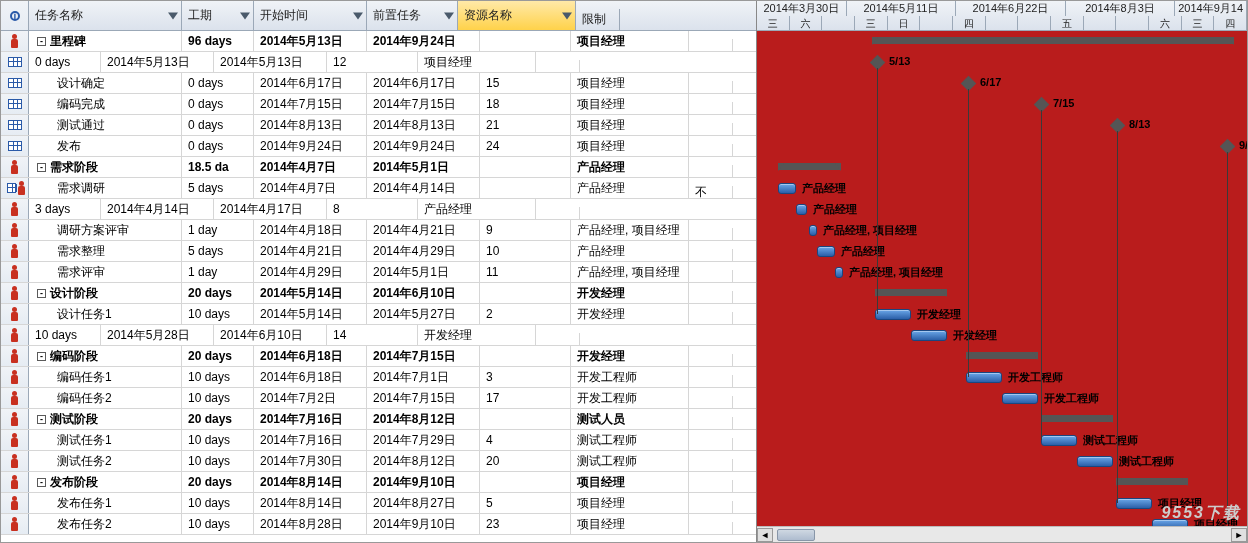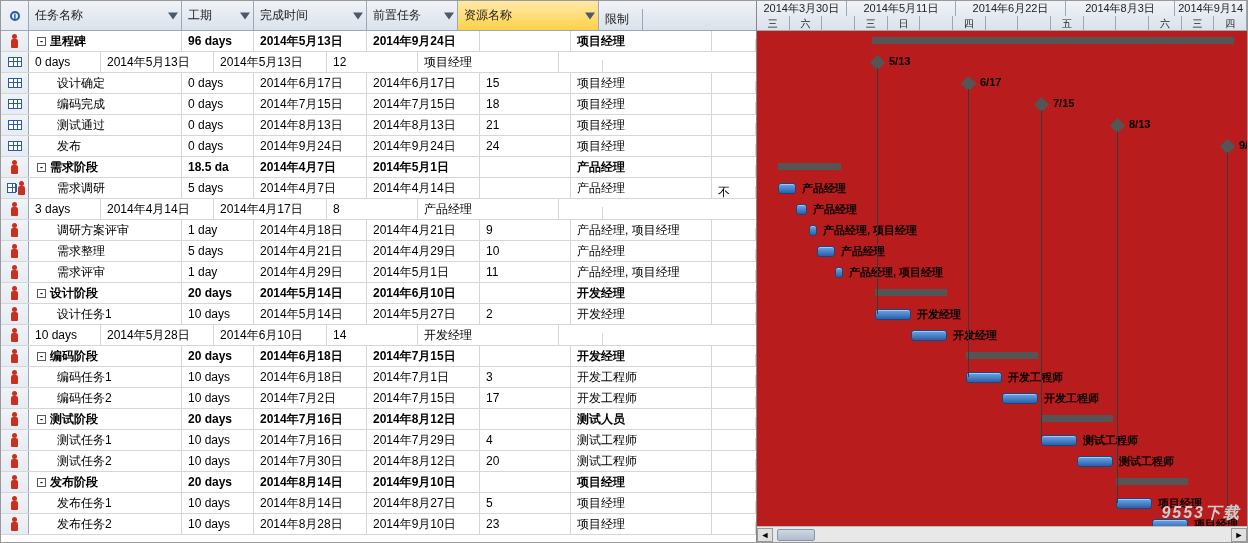--- a/index.html
+++ b/index.html
@@ -14,21 +14,21 @@
 .body-rows { height:calc(100% - 30px); overflow:auto; }
 .row { display:flex; height:21px; border-bottom:1px solid #d6d6d6; }
 .row.bold { font-weight:bold; }
 .cell { border-right:1px solid #d6d6d6; padding:2px 6px; white-space:nowrap; overflow:hidden; display:flex; align-items:center; font-size:12px; }
 .c-icon { width:28px; justify-content:center; background:linear-gradient(#f0f3f7,#e6ecf3); border-right:1px solid #9ba8b7; }
 .c-name { width:153px; }
 .c-dur { width:72px; }
 .c-start { width:113px; }
 .c-end { width:113px; }
 .c-pred { width:91px; }
-.c-res { width:141px;align-items:center; }
+.c-res { width:118px;align-items:center; }
 .c-lim { width:44px;margin-top:8px; }
 .name-inner { display:flex; align-items:center; gap:4px; }
 .toggle { width:9px; height:9px; border:1px solid #5a5a5a; display:flex; align-items:center; justify-content:center; font-size:9px; line-height:1; background:#fff; }
 .indent0 { padding-left:2px; }
 .indent1 { padding-left:22px; }
 .ind-person { width:7px; height:14px; position:relative; }
 .ind-person::before { content:""; position:absolute; top:0; left:1px; width:5px; height:5px; border-radius:50%; background:#c83020; }
 .ind-person::after { content:""; position:absolute; top:5px; left:0; width:7px; height:9px; background:#c83020; border-radius:2px 2px 1px 1px; }
 .ind-grid { width:14px; height:10px; background:#fff; border:1px solid #2a5aa8; position:relative; }
 .ind-grid::before { content:""; position:absolute; left:0; right:0; top:3px; height:1px; background:#2a5aa8; }
@@ -66,22 +66,22 @@
           </span>
         </div>
       <div class="hcell c-name">
           <span>任务名称</span>
           <span class="dd"></span>
         </div>
       <div class="hcell c-dur">
           <span>工期</span>
           <span class="dd"></span>
         </div>
-      <div class="hcell c-end">
-          <span>完成时间</span>
+      <div class="hcell c-start">
+          <span>开始时间</span>
           <span class="dd"></span>
         </div>
       <div class="hcell c-pred">
           <span>前置任务</span>
           <span class="dd"></span>
         </div>
       <div class="hcell c-res sel">
           <span>资源名称</span>
           <span class="dd"></span>
         </div>

